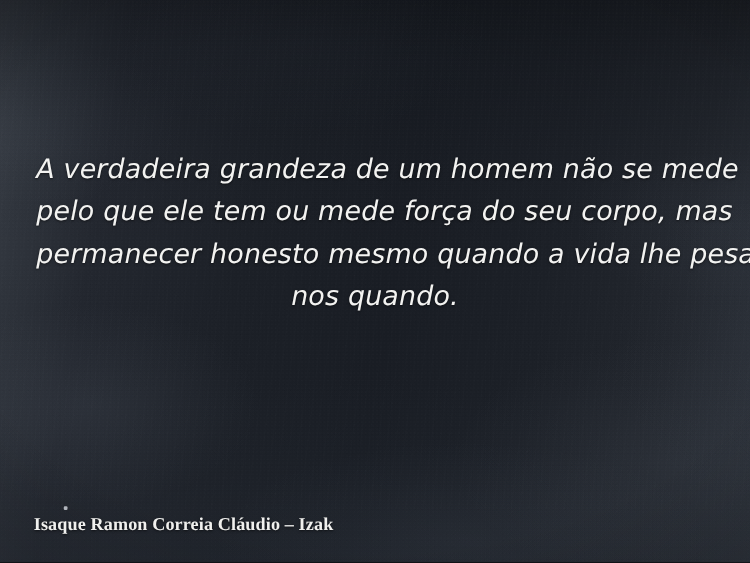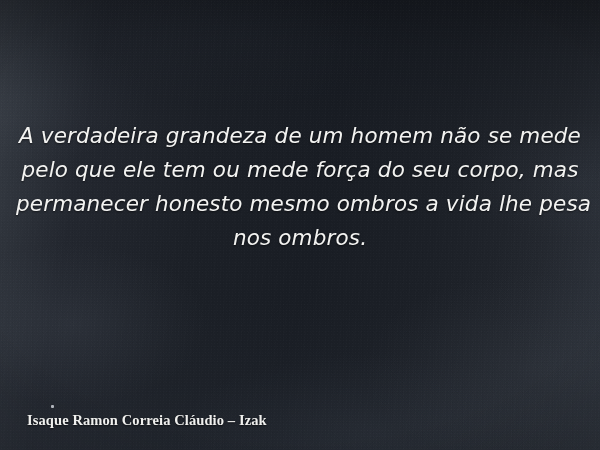--- a/index.html
+++ b/index.html
@@ -91,21 +91,21 @@
         rgba(0,0,0,0.18) 82%,
         rgba(0,0,0,0.30) 100%);
   }
 
   
   .quote-block {
     position: absolute;
     left: 0;
     right: 0;
     top: 119px;
-    padding: 0 16px;
+    padding: 0 29px;
     text-align: center;
     z-index: 5;
   }
   .quote-line {
     color: #f3f3f1;
     font-family: "DejaVu Sans", sans-serif;
     font-style: italic;
     font-weight: 400;
     font-size: 21.5px;
     line-height: 34px;
@@ -153,19 +153,19 @@
   <div class="bg-layer bg-smudge"></div>
   <div class="bg-layer bg-streaks"></div>
   <div class="bg-layer bg-grain"></div>
   <div class="bg-layer bg-vignette"></div>
 
   <div class="chalk-dot"></div>
 
   <div class="quote-block">
     <div class="quote-line">A verdadeira grandeza de um homem não se mede</div>
     <div class="quote-line">pelo que ele tem ou mede força do seu corpo, mas</div>
-    <div class="quote-line">permanecer honesto mesmo ombros a vida lhe pesa</div>
-    <div class="quote-line">nos ombros.</div>
+    <div class="quote-line">permanecer honesto mesmo quando a vida lhe pesa</div>
+    <div class="quote-line">nos quando.</div>
   </div>
 
   <div class="author">Isaque Ramon Correia Cláudio – Izak</div>
 
 </div>
 
 </body></html>

